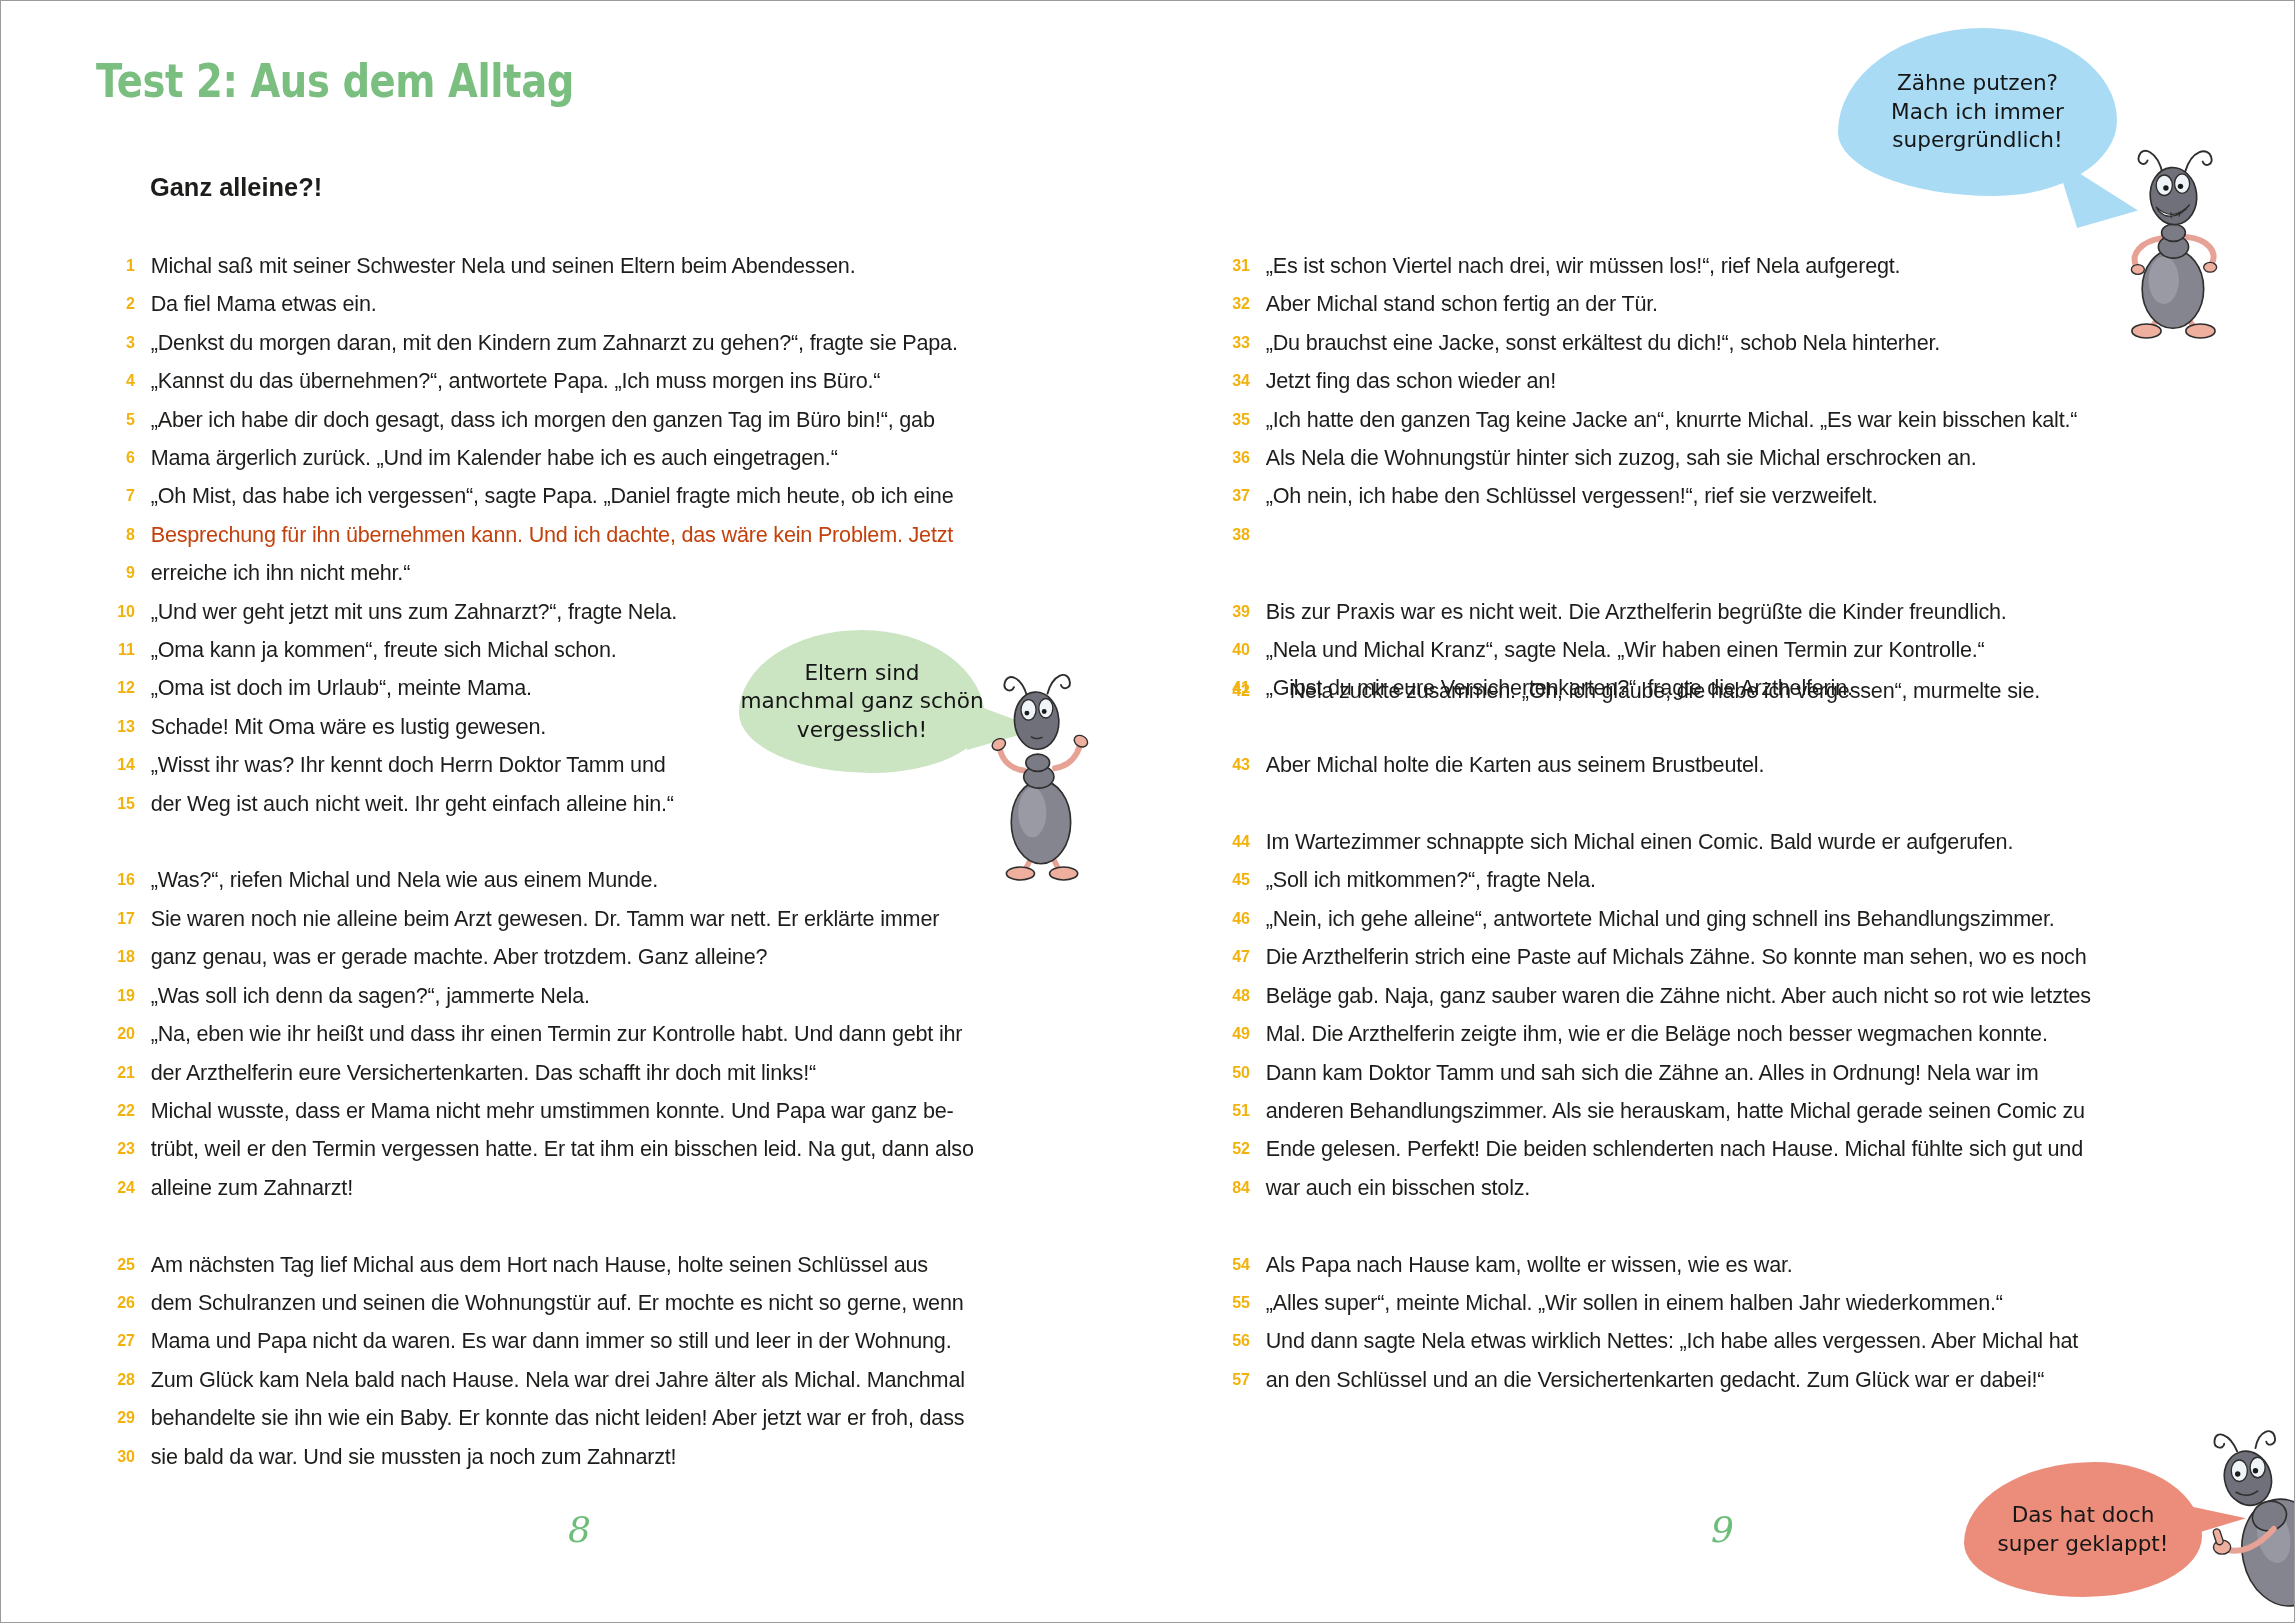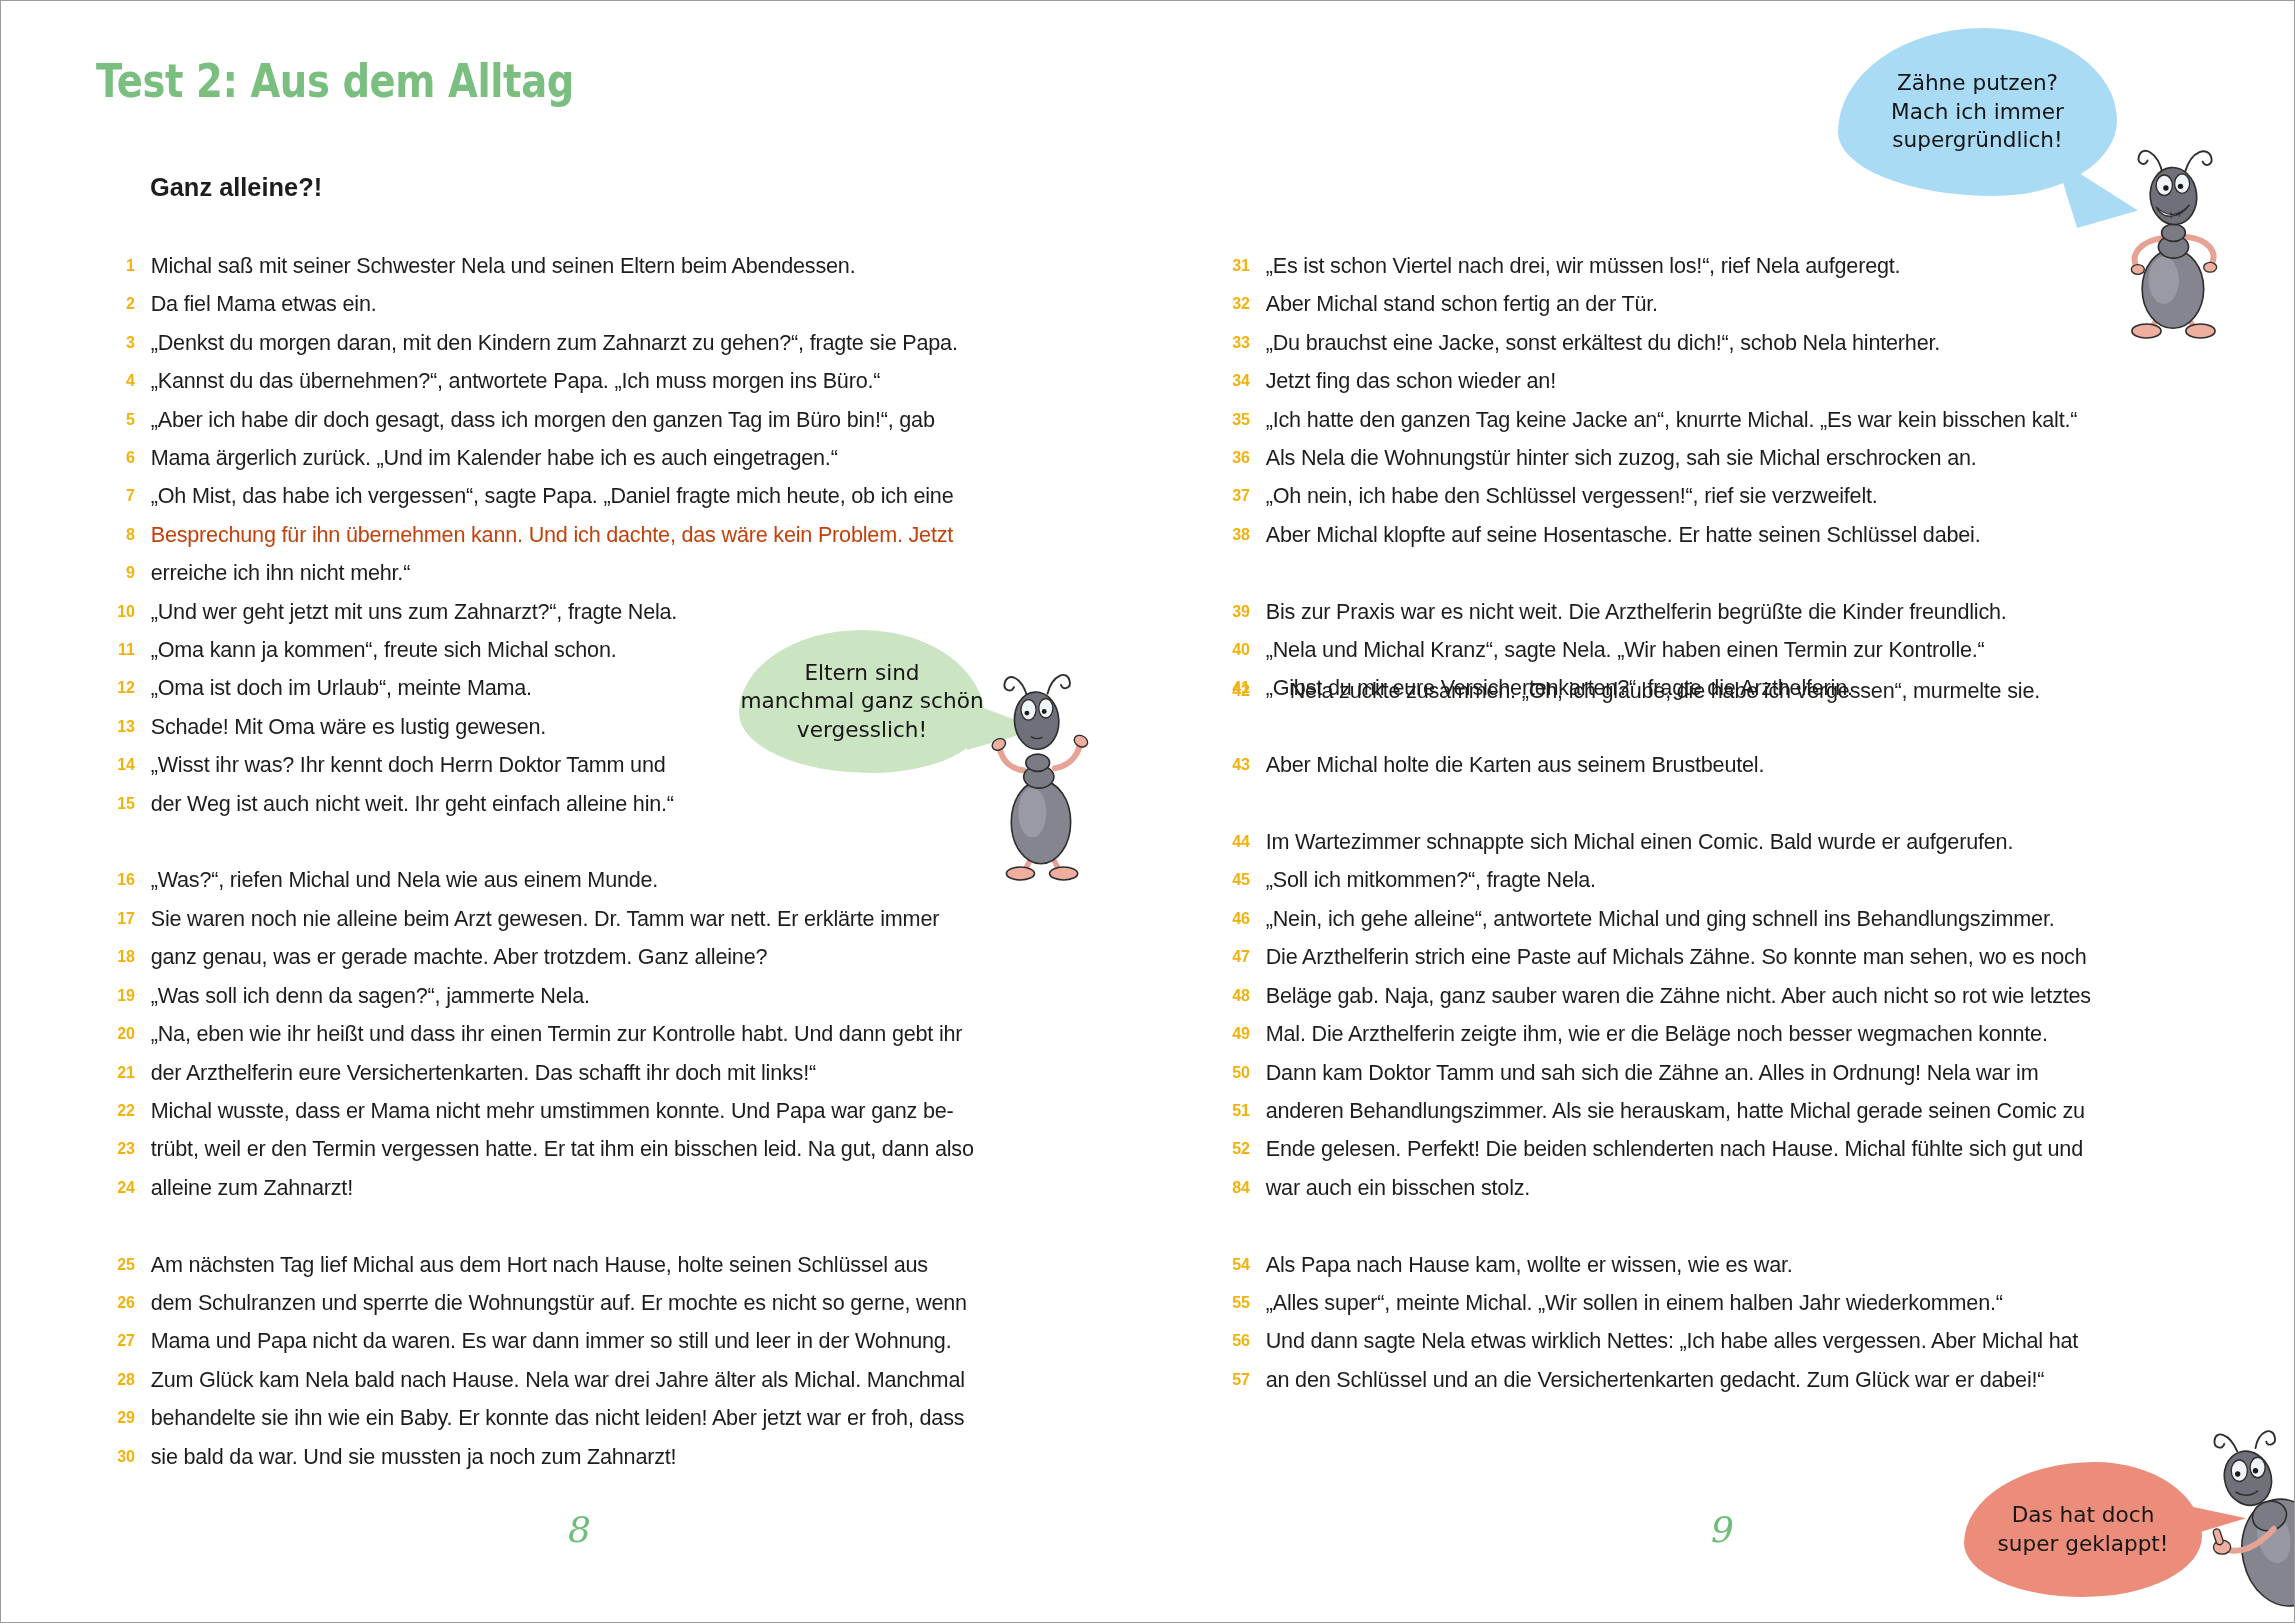--- a/index.html
+++ b/index.html
@@ -148,21 +148,21 @@
       <div class="line-row" style="left: 82px; top: 1168px;">
         <span class="line-num" style="color: rgb(242, 178, 13);">24</span>
         <span class="line-text" style="color: rgb(29, 29, 27);">alleine zum Zahnarzt!</span>
       </div>
       <div class="line-row" style="left: 82px; top: 1245px;">
         <span class="line-num" style="color: rgb(242, 178, 13);">25</span>
         <span class="line-text" style="color: rgb(29, 29, 27);">Am nächsten Tag lief Michal aus dem Hort nach Hause, holte seinen Schlüssel aus</span>
       </div>
       <div class="line-row" style="left: 82px; top: 1283px;">
         <span class="line-num" style="color: rgb(242, 178, 13);">26</span>
-        <span class="line-text" style="color: rgb(29, 29, 27);">dem Schulranzen und sperrte die Wohnungstür auf. Er mochte es nicht so gerne, wenn</span>
+        <span class="line-text" style="color: rgb(29, 29, 27);">dem Schulranzen und seinen die Wohnungstür auf. Er mochte es nicht so gerne, wenn</span>
       </div>
       <div class="line-row" style="left: 82px; top: 1321px;">
         <span class="line-num" style="color: rgb(242, 178, 13);">27</span>
         <span class="line-text" style="color: rgb(29, 29, 27);">Mama und Papa nicht da waren. Es war dann immer so still und leer in der Wohnung.</span>
       </div>
       <div class="line-row" style="left: 82px; top: 1360px;">
         <span class="line-num" style="color: rgb(242, 178, 13);">28</span>
         <span class="line-text" style="color: rgb(29, 29, 27);">Zum Glück kam Nela bald nach Hause. Nela war drei Jahre älter als Michal. Manchmal</span>
       </div>
       <div class="line-row" style="left: 82px; top: 1398px;">
@@ -198,21 +198,20 @@
       <div class="line-row" style="left: 1197px; top: 438px;">
         <span class="line-num" style="color: rgb(242, 178, 13);">36</span>
         <span class="line-text" style="color: rgb(29, 29, 27);">Als Nela die Wohnungstür hinter sich zuzog, sah sie Michal erschrocken an.</span>
       </div>
       <div class="line-row" style="left: 1197px; top: 476px;">
         <span class="line-num" style="color: rgb(242, 178, 13);">37</span>
         <span class="line-text" style="color: rgb(29, 29, 27);">„Oh nein, ich habe den Schlüssel vergessen!“, rief sie verzweifelt.</span>
       </div>
       <div class="line-row" style="left: 1197px; top: 515px;">
         <span class="line-num" style="color: rgb(242, 178, 13);">38</span>
-        <span class="line-text" style="color: rgb(29, 29, 27);">Aber Michal klopfte auf seine Hosentasche. Er hatte seinen Schlüssel dabei.</span>
       </div>
       <div class="line-row" style="left: 1197px; top: 592px;">
         <span class="line-num" style="color: rgb(242, 178, 13);">39</span>
         <span class="line-text" style="color: rgb(29, 29, 27);">Bis zur Praxis war es nicht weit. Die Arzthelferin begrüßte die Kinder freundlich.</span>
       </div>
       <div class="line-row" style="left: 1197px; top: 630px;">
         <span class="line-num" style="color: rgb(242, 178, 13);">40</span>
         <span class="line-text" style="color: rgb(29, 29, 27);">„Nela und Michal Kranz“, sagte Nela. „Wir haben einen Termin zur Kontrolle.“</span>
       </div>
       <div class="line-row" style="left: 1197px; top: 668px;">

